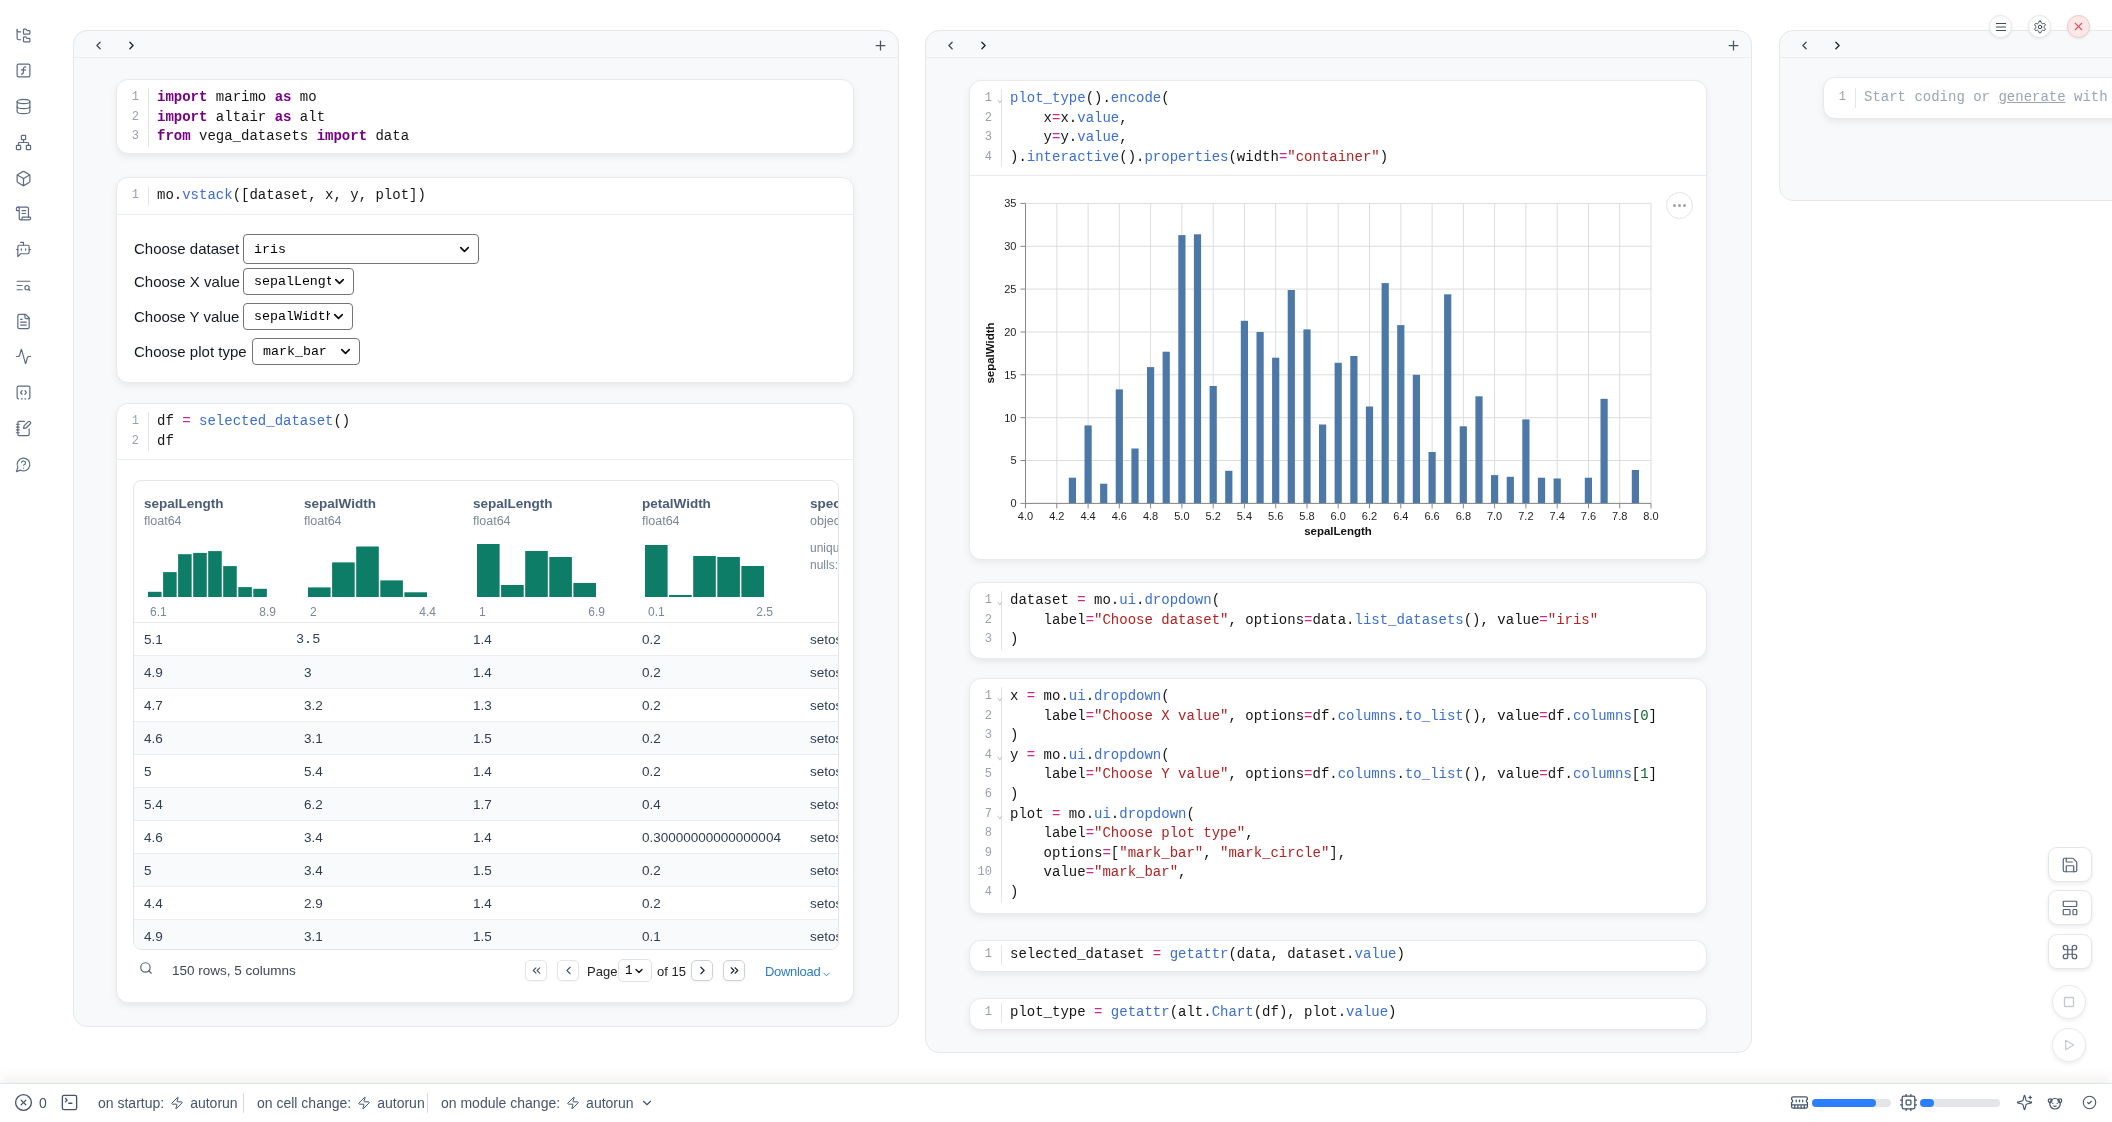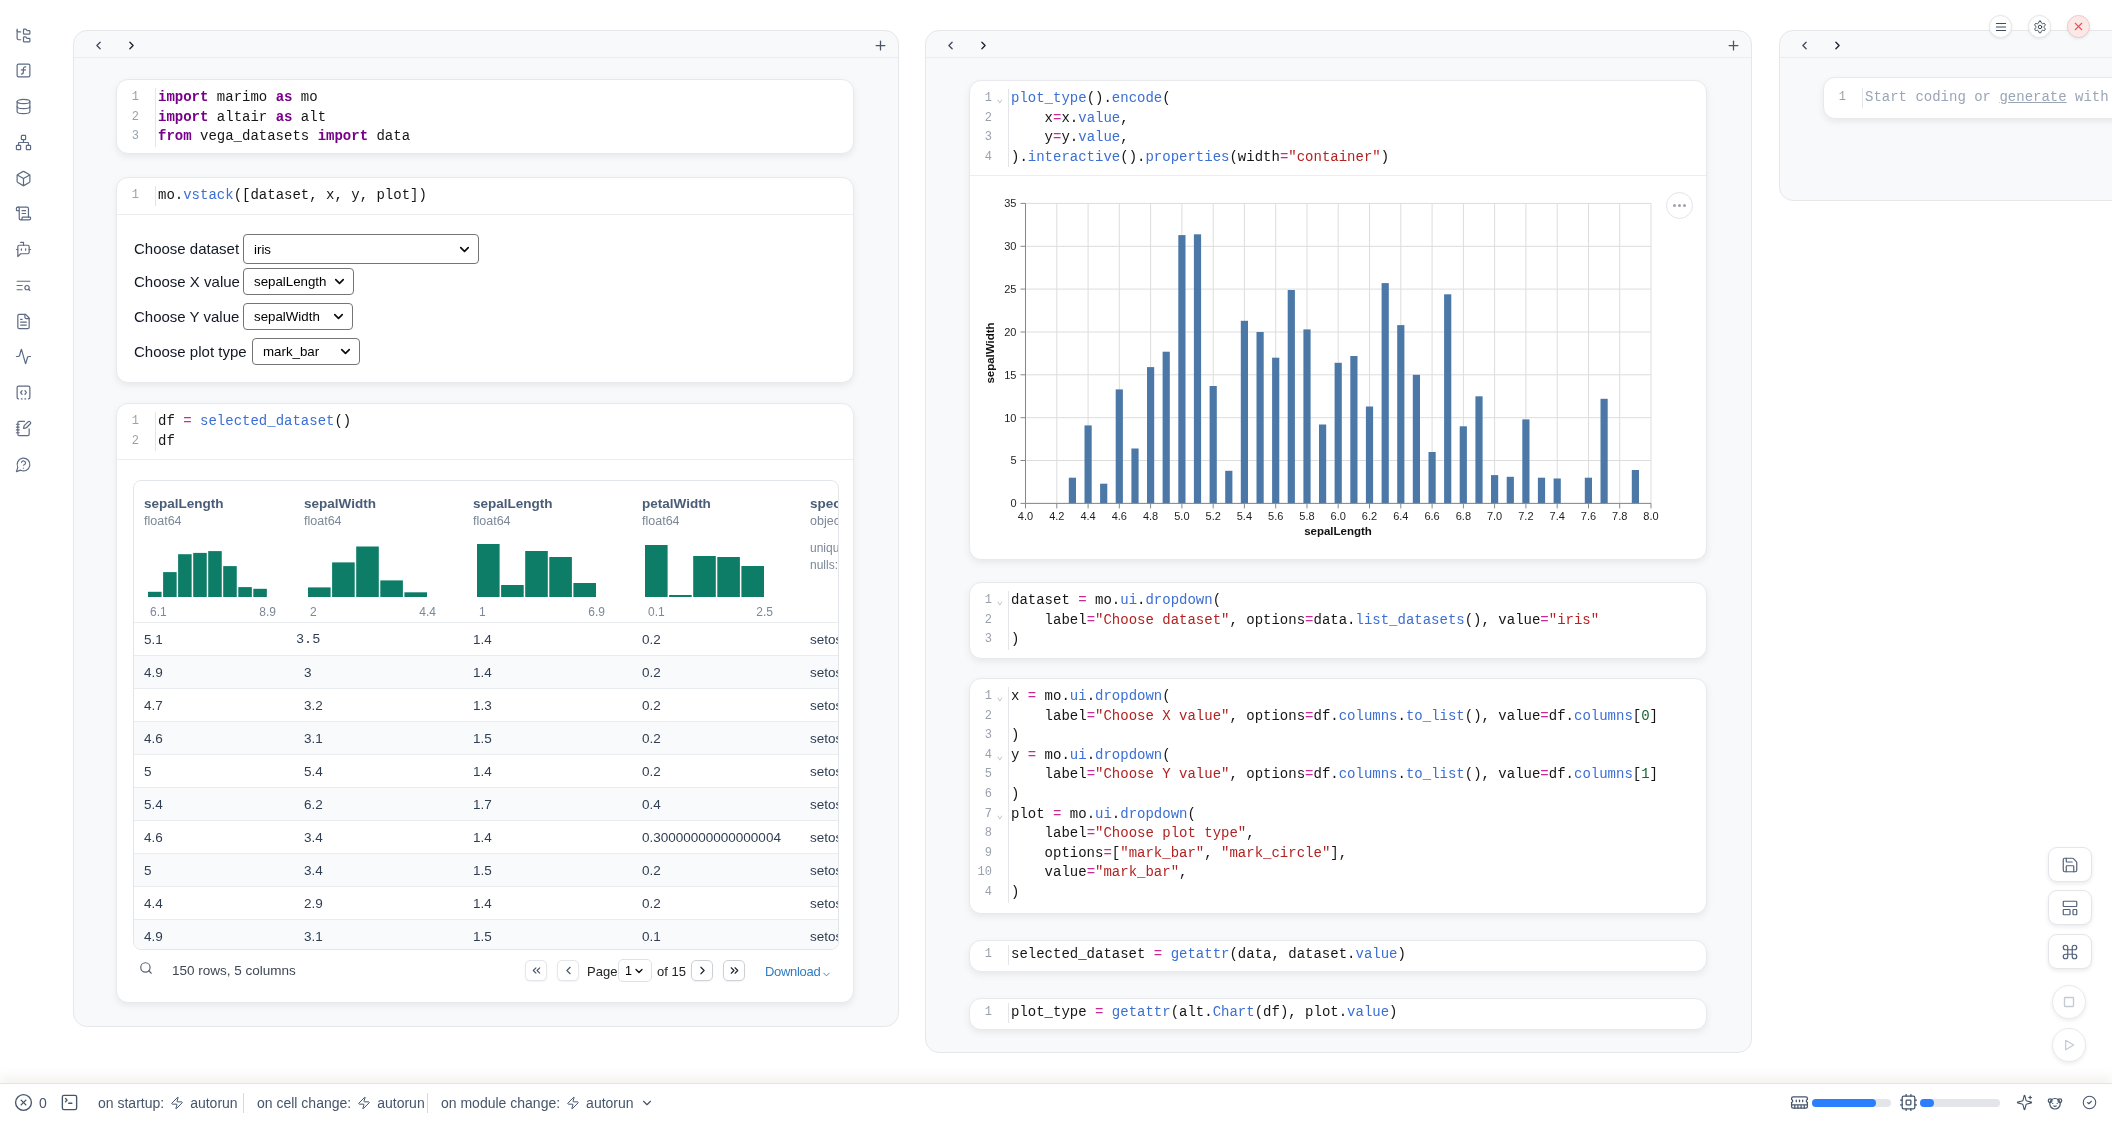--- a/index.html
+++ b/index.html
@@ -4,32 +4,32 @@
 body{width:2112px;height:1122px;position:relative;overflow:hidden;background:#fff;
  font-family:"Liberation Sans",sans-serif;-webkit-font-smoothing:antialiased;}
 .abs{position:absolute;}
 .panel{position:absolute;background:#f8f9fa;border:1px solid #e6e7ea;border-radius:14px;box-sizing:border-box;}
 .phead{position:absolute;left:0;right:0;top:0;height:26px;border-bottom:1px solid #ebedf0;}
 .cell{position:absolute;background:#fff;border:1px solid #e7e9ec;border-radius:12px;
  box-shadow:0 3px 6px rgba(100,100,110,.10);box-sizing:border-box;overflow:hidden;}
 .code{font-family:"Liberation Mono",monospace;font-size:14px;line-height:19.6px;color:#161616;}
 .cl{display:flex;white-space:pre;}
 .ln{width:22px;flex:0 0 22px;text-align:right;color:#9aa1ad;font-size:12px;line-height:19.6px;position:relative;}
-.cd{border-left:1px solid #e3e5e8;margin-left:16px;padding-left:2px;flex:1;}
+.cd{border-left:1px solid #e3e5e8;margin-left:9px;padding-left:8px;flex:1;}
 .fold{position:absolute;right:-11px;top:1px;color:#b6bcc6;font-size:11px;font-style:normal;text-decoration:none;}
 i{font-style:normal;}
 .kw{color:#770088;font-weight:700;}
 .fn{color:#3b6fd4;}
 .st{color:#b32222;}
 .op{color:#c92a8d;}
 .nu{color:#116633;}
 .hdivider{height:1px;background:#ebedf0;}
 .hbtn{position:absolute;top:7px;color:#3f4a5c;}
 select.mo{appearance:none;-webkit-appearance:none;border:1px solid #757575;border-radius:4px;
- background:#fff;font-family:Liberation Sans, sans-serif;font-size:13.3px;color:#000;padding:0 22px 0 10px;}
+ background:#fff;font-family:Liberation Mono, monospace;font-size:13.3px;color:#000;padding:0 22px 0 10px;}
 .selwrap{position:absolute;display:flex;align-items:center;}
 .selwrap svg{position:absolute;right:7px;pointer-events:none;}
 .lbl{position:absolute;font-size:15px;color:#121826;text-align:right;}
 .tbl{position:absolute;border:1px solid #e2e6ea;border-radius:8px;background:#fff;overflow:hidden;box-sizing:border-box;}
 .trow{position:absolute;left:0;right:0;height:33px;border-top:1px solid #eaedf0;box-sizing:border-box;}
 .trow.alt{background:#f9fafb;}
 .tval{position:absolute;top:9px;font-size:13.5px;color:#2f3e53;white-space:pre;}
 .thname{position:absolute;font-size:13.5px;font-weight:bold;color:#4a5d78;}
 .thtype{position:absolute;font-size:12.5px;color:#7b8898;}
 .hlabel{position:absolute;font-size:12px;color:#7b8898;}

